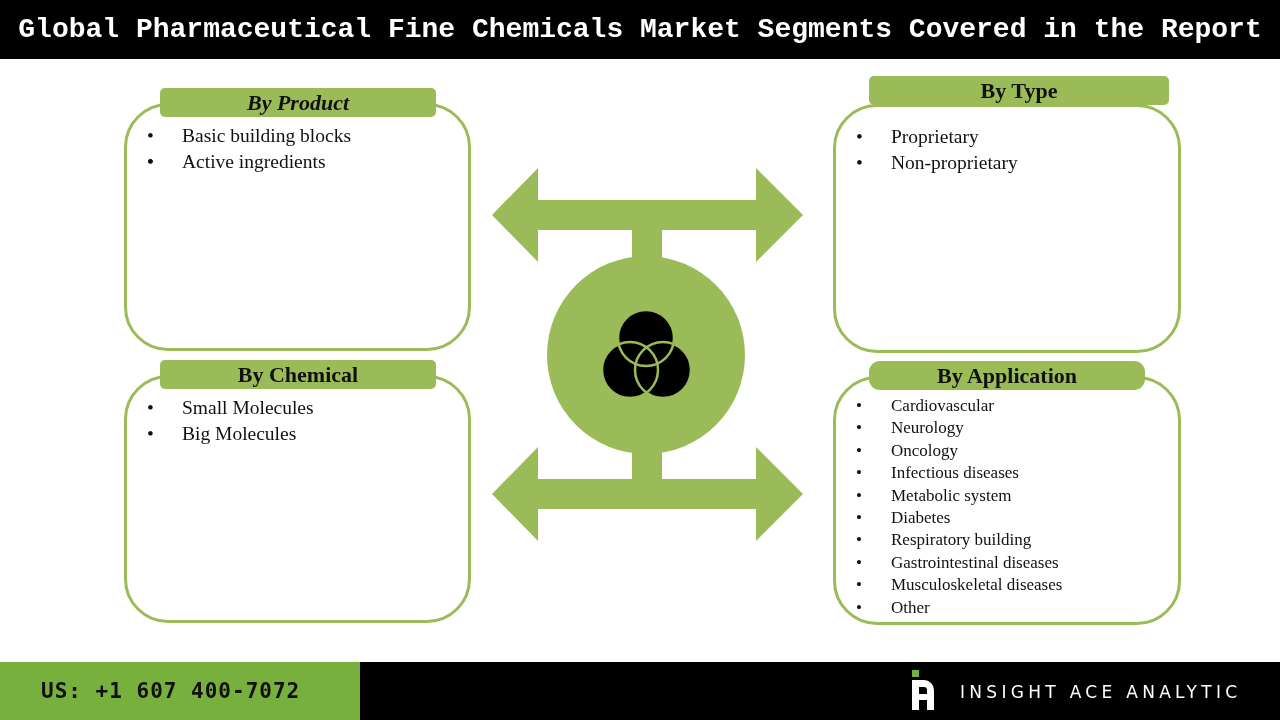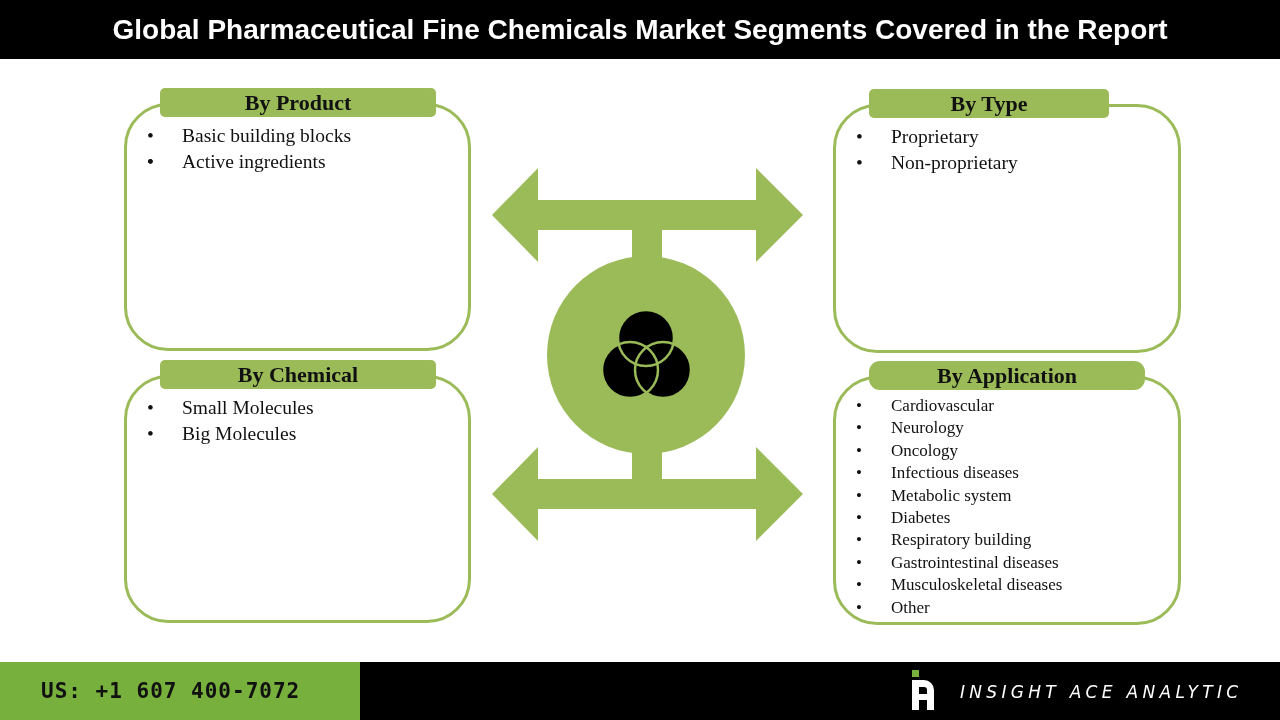--- a/index.html
+++ b/index.html
@@ -3,21 +3,21 @@
   <meta charset="utf-8">
   <style>
     * { margin: 0; padding: 0; box-sizing: border-box; }
     html, body { width: 1280px; height: 720px; overflow: hidden; background: #ffffff; }
     body { position: relative; font-family: "DejaVu Serif", serif; }
 
     .title-bar {
       position: absolute; left: 0; top: 0; width: 1280px; height: 59px;
       background: #000000; color: #ffffff;
       display: flex; align-items: center; justify-content: center;
-      font-family: Liberation Sans, sans-serif; font-weight: bold; font-size: 28px;
+      font-family: Liberation Mono, monospace; font-weight: bold; font-size: 28px;
       letter-spacing: 0px;
     }
 
     .box {
       position: absolute;
       border: 3px solid #9bbb59;
       border-radius: 44px;
       background: #ffffff;
     }
     .box-header {
@@ -56,38 +56,37 @@
     }
     .footer-right {
       position: absolute; left: 360px; top: 662px; width: 920px; height: 58px;
       background: #000000;
     }
     .brand-logo { position: absolute; left: 552px; top: 4px; width: 22px; height: 44px; }
     .brand-name {
       position: absolute; left: 600px; top: 20px;
       font-family: "DejaVu Sans", sans-serif; font-size: 17px; color: #ffffff;
       letter-spacing: 4.3px;
-      font-style: italic;
     }
   </style>
 </head>
 <body>
 
 <div class="title-bar">Global Pharmaceutical Fine Chemicals Market Segments Covered in the Report</div>
 
 <div class="box" style="left:124px; top:103px; width:347px; height:248px;"></div>
-<div class="box-header" style="left:160px; top:88px; width:276px;">By Product</div>
+<div class="box-header" style="left:160px; top:88px; width:276px;font-style:italic;">By Product</div>
 <ul class="box-list list-lg" style="left:147px; top:123px; width:310px;">
   <li><span class="bullet">•</span><span>Basic building blocks</span></li>
   <li><span class="bullet">•</span></li>
   <li><span class="bullet">•</span><span>Active ingredients</span></li>
 </ul>
 
 <div class="box" style="left:833px; top:104px; width:348px; height:249px;"></div>
-<div class="box-header" style="left:869px; top:89px; width:240px;">By Type</div>
+<div class="box-header" style="left:869px; top:76px; width:300px;">By Type</div>
 <ul class="box-list list-lg" style="left:856px; top:124px; width:310px;">
   <li><span class="bullet">•</span><span>Proprietary</span></li>
   <li><span class="bullet">•</span><span>Non-proprietary</span></li>
 </ul>
 
 <div class="box" style="left:124px; top:375px; width:347px; height:248px;"></div>
 <div class="box-header" style="left:160px; top:360px; width:276px;">By Chemical</div>
 <ul class="box-list list-lg" style="left:147px; top:395px; width:310px;">
   <li><span class="bullet">•</span><span>Small Molecules</span></li>
   <li><span class="bullet">•</span><span>Big Molecules</span></li>

